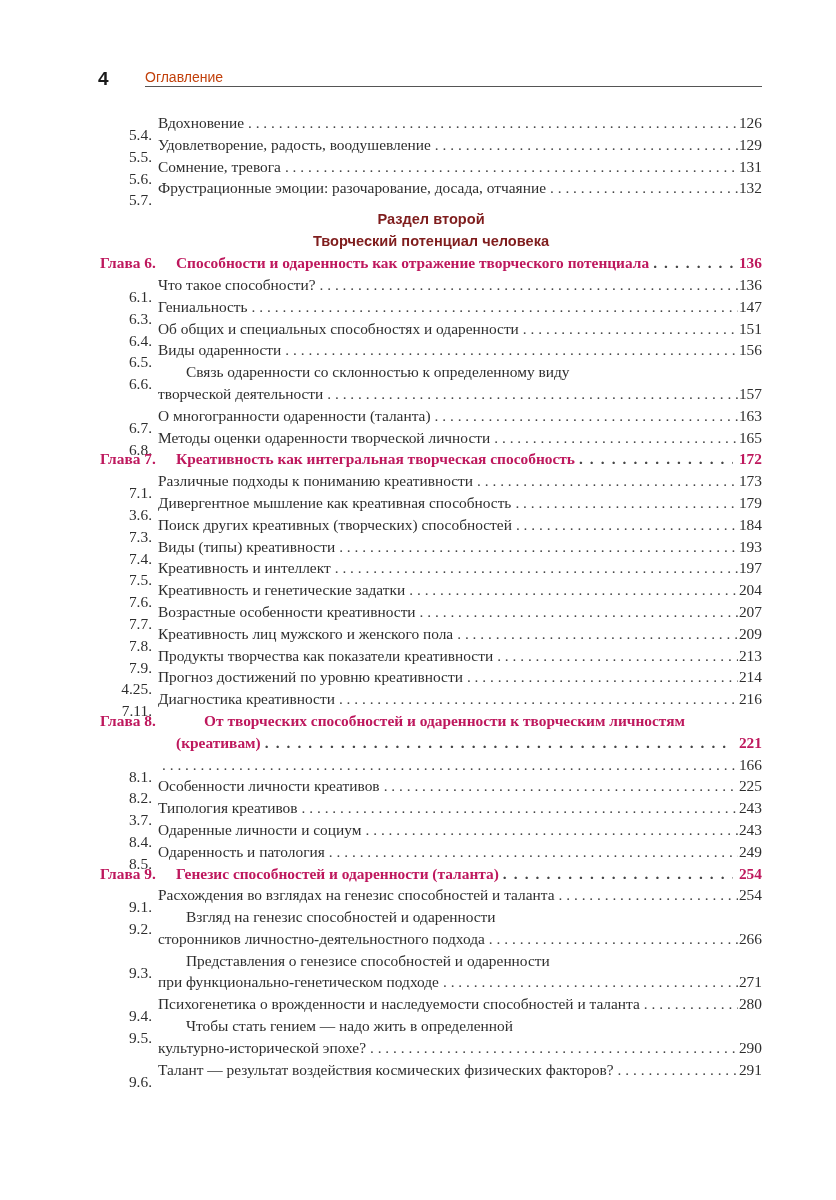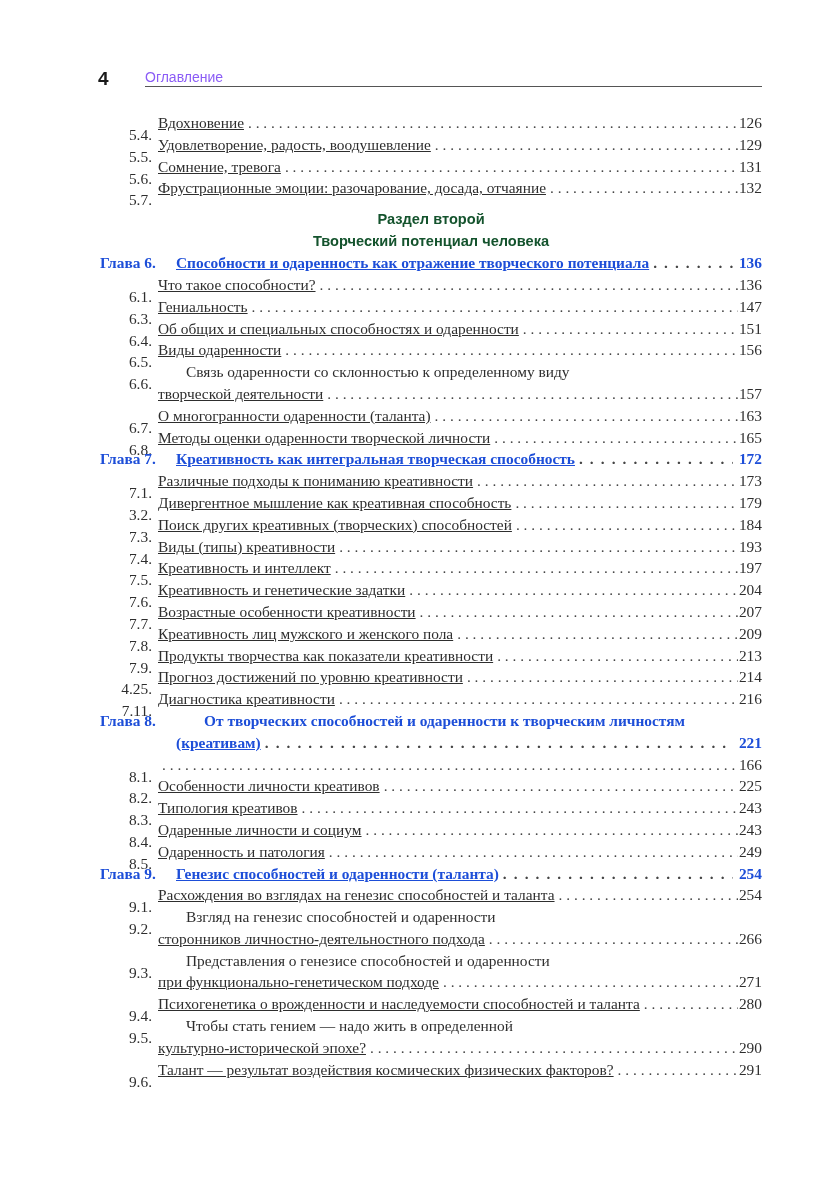--- a/index.html
+++ b/index.html
@@ -1,42 +1,42 @@
 <!DOCTYPE html>
 <html><head>
 <meta charset="utf-8">
 <style>
   html, body { margin: 0; padding: 0; background: #ffffff; }
   body { width: 836px; height: 1200px; position: relative; overflow: hidden; }
   .page { position: absolute; left: 0; top: 0; width: 836px; height: 1200px; background: #fff; }
 
   .running-head { position: absolute; left: 98px; top: 66px; width: 664px; height: 24px; }
   .page-num { position: absolute; left: 0; top: 2px; font-family: "Liberation Sans", sans-serif; font-weight: bold; font-size: 19px; color: #1a1a1a; }
-  .head-title { position: absolute; left: 47px; top: 3px; font-family: "Liberation Sans", sans-serif; font-size: 14px; color: #8b5cf6; }
+  .head-title { position: absolute; left: 47px; top: 3px; font-family: "Liberation Sans", sans-serif; font-size: 14px; color: #c2410c; }
   .head-rule { position: absolute; left: 47px; right: 0; top: 20px; border-top: 1.3px solid #555; }
 
   .toc { position: absolute; left: 100px; top: 112px; width: 662px;
          font-family: "Liberation Serif", serif; font-size: 15.4px; color: #2e2e2e; }
 
   .entry { position: relative; line-height: 21.8px; }
   .sub { padding-left: 58px; }
   .sub .num { position: absolute; left: 0; width: 52px; text-align: right; top: 12px; }
   .line { display: flex; align-items: baseline; white-space: nowrap; }
-  .line .txt { flex: 0 0 auto; text-decoration: underline; }
+  .line .txt { flex: 0 0 auto; }
   .line .dots { flex: 1 1 auto; overflow: hidden; white-space: nowrap; margin: 0 1px 0 4px; letter-spacing: 2.6px; color: #444; }
   .line .dots::before { content: ". . . . . . . . . . . . . . . . . . . . . . . . . . . . . . . . . . . . . . . . . . . . . . . . . . . . . . . . . . . . . . . . . . . . . . . . . . . . . . . . . . . . . . . . . . . . . . . . . . . . . . . . . . . . . . . . . . . . . . . . . . . . . . . . . . . ."; letter-spacing: 0px; }
   .line .pg { flex: 0 0 auto; text-align: right; }
   .first-line { white-space: nowrap; margin-left: 28px; }
 
-  .chapter { font-weight: bold; color: #1d4ed8; padding-left: 76px; }
+  .chapter { font-weight: bold; color: #be185d; padding-left: 76px; }
   .chapter .ch-num { position: absolute; left: 0; top: 0; }
   .chapter .dots { margin-right: 6px; }
   .chapter .dots::before { content: ". . . . . . . . . . . . . . . . . . . . . . . . . . . . . . . . . . . . . . . . . . . . . . . . . . . . . . . . . . . . . . . . . . . . . . . . . . . . . . . . . . . ."; letter-spacing: 1.6px; }
 
-  .part { text-align: center; font-family: "Liberation Sans", sans-serif; font-weight: bold; font-size: 14.6px; color: #14532d; line-height: 22px; }
+  .part { text-align: center; font-family: "Liberation Sans", sans-serif; font-weight: bold; font-size: 14.6px; color: #7f1d1d; line-height: 22px; }
   .part-first { margin-top: 9px; }
 </style>
 </head>
 <body>
 
 <div class="page">
 
   <div class="running-head">
     <span class="page-num">4</span>
     <span class="head-title">Оглавление</span>
@@ -157,21 +157,21 @@
     </div>
     <div class="entry sub">
         <span class="num">7.1.</span>
         <div class="line">
           <span class="txt">Различные подходы к пониманию креативности</span>
           <span class="dots"></span>
           <span class="pg">173</span>
         </div>
       </div>
     <div class="entry sub">
-        <span class="num">3.2.</span>
+        <span class="num">3.6.</span>
         <div class="line">
           <span class="txt">Дивергентное мышление как креативная способность</span>
           <span class="dots"></span>
           <span class="pg">179</span>
         </div>
       </div>
     <div class="entry sub">
         <span class="num">7.3.</span>
         <div class="line">
           <span class="txt">Поиск других креативных (творческих) способностей</span>
@@ -262,21 +262,21 @@
       </div>
     <div class="entry sub">
         <span class="num">8.2.</span>
         <div class="line">
           <span class="txt">Особенности личности креативов</span>
           <span class="dots"></span>
           <span class="pg">225</span>
         </div>
       </div>
     <div class="entry sub">
-        <span class="num">8.3.</span>
+        <span class="num">3.7.</span>
         <div class="line">
           <span class="txt">Типология креативов</span>
           <span class="dots"></span>
           <span class="pg">243</span>
         </div>
       </div>
     <div class="entry sub">
         <span class="num">8.4.</span>
         <div class="line">
           <span class="txt">Одаренные личности и социум</span>

